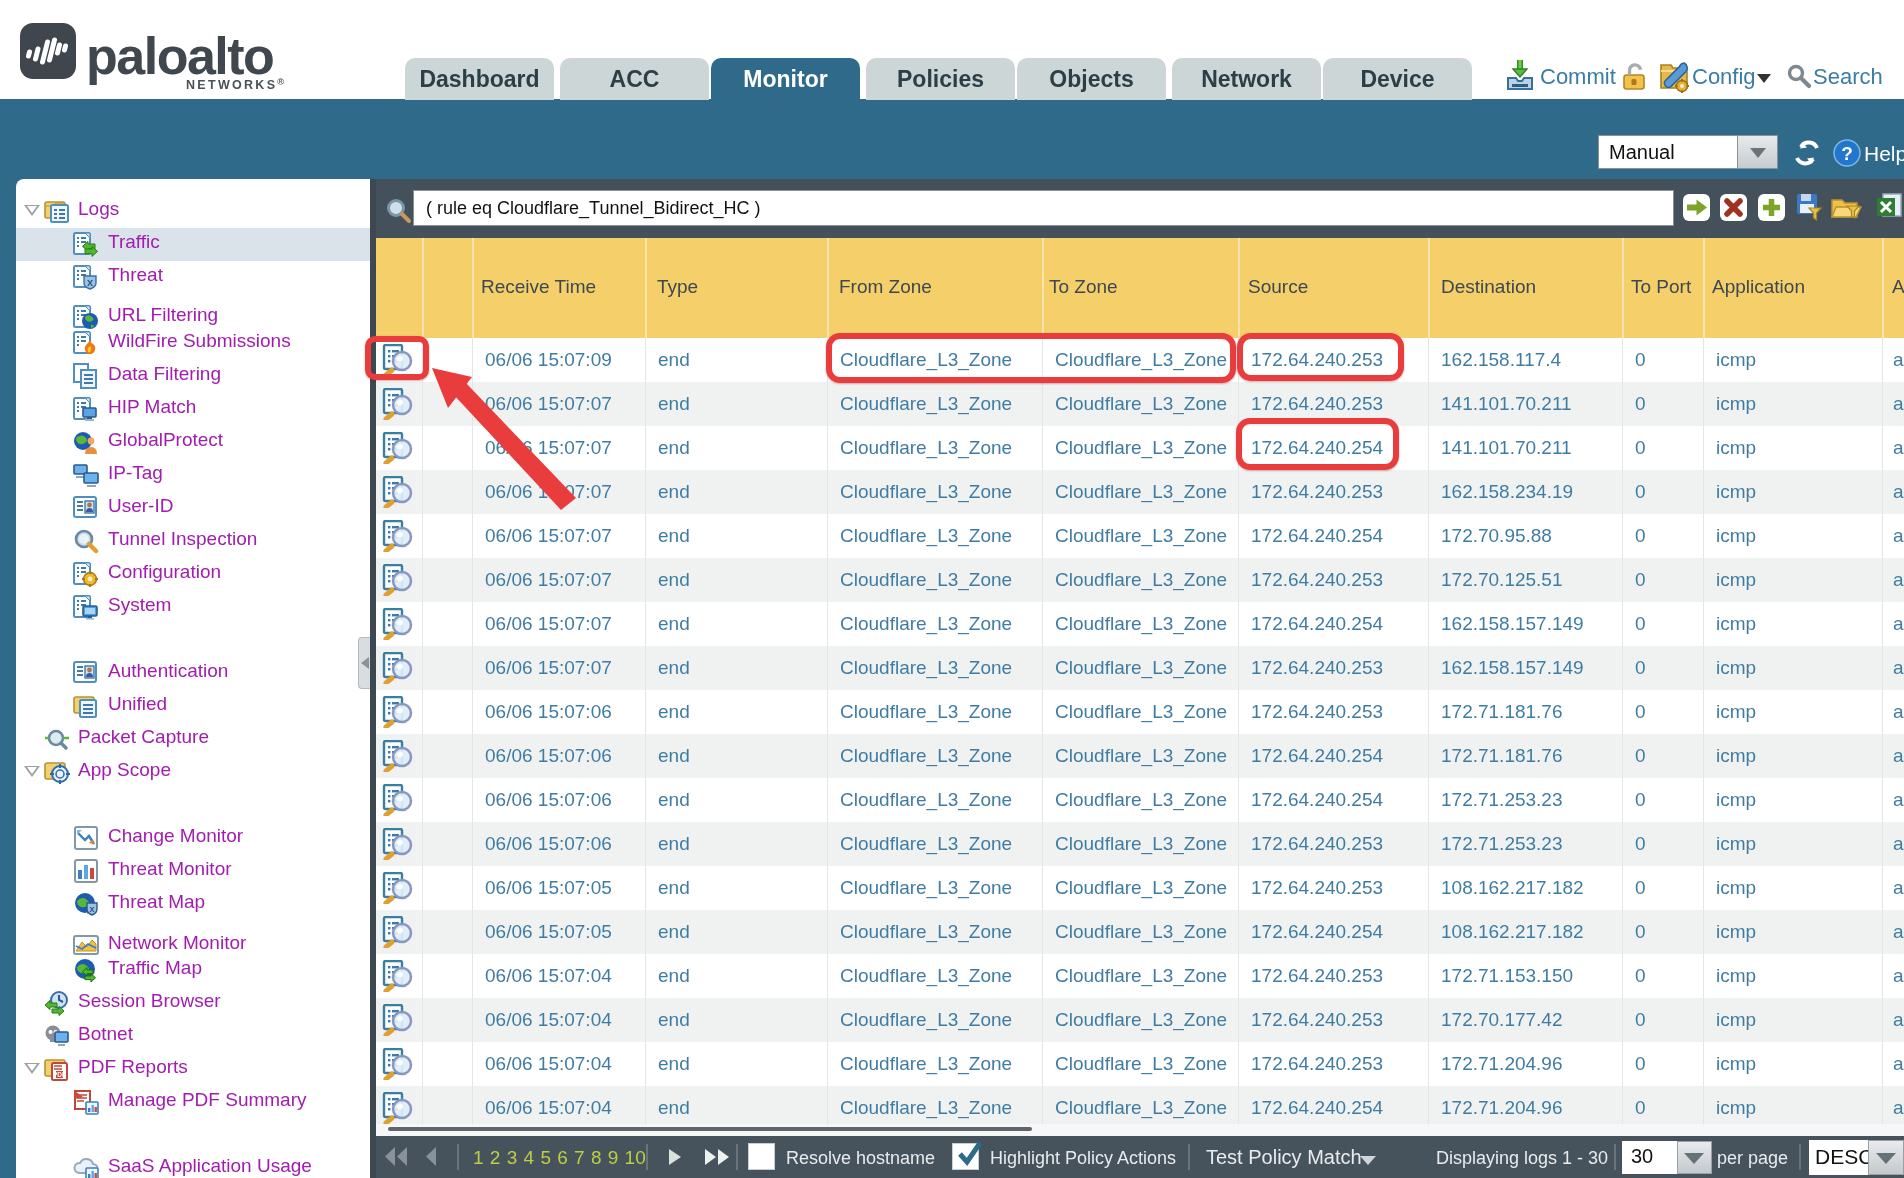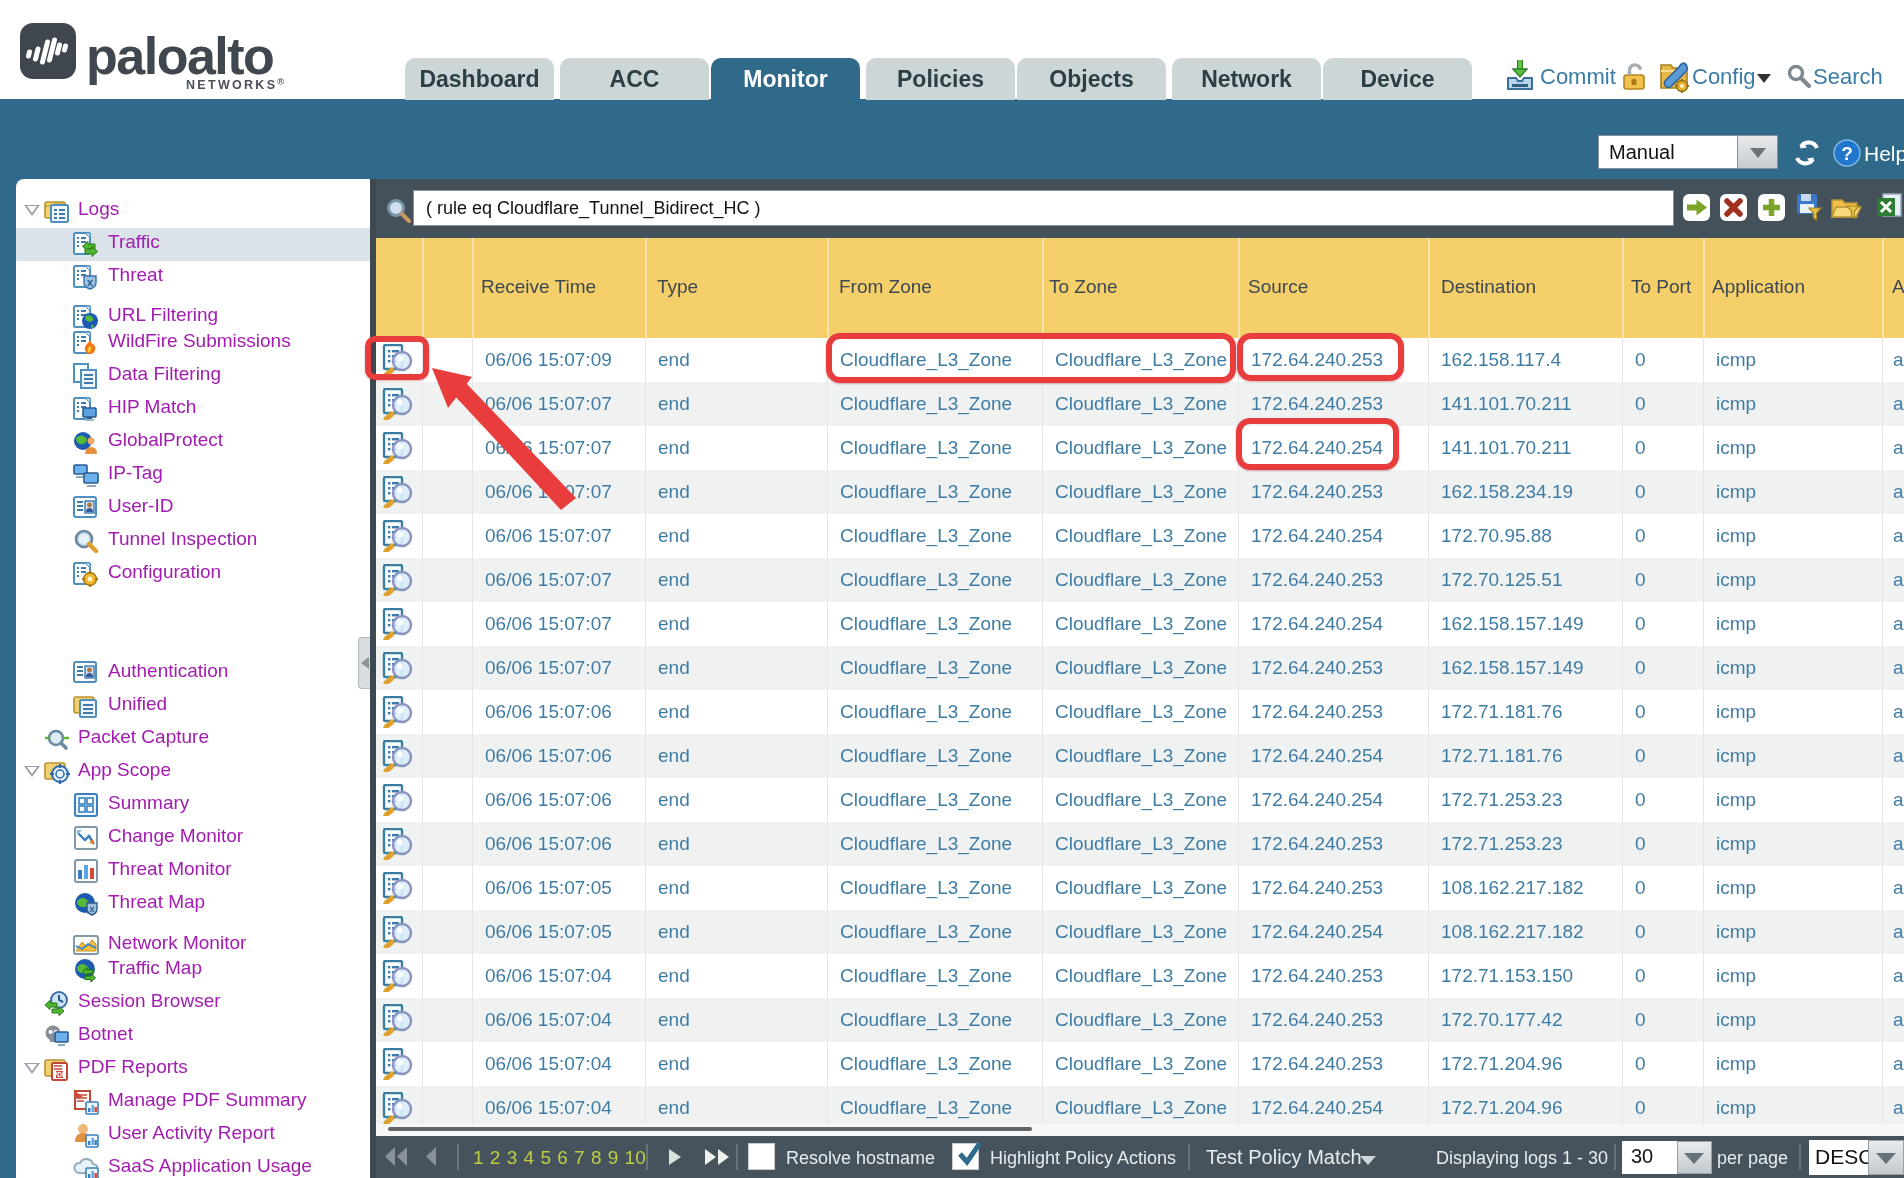--- a/index.html
+++ b/index.html
@@ -291,20 +291,38 @@
             <circle cx="17" cy="18" r="2.4" fill="#fdf3d0"></circle>
             <g stroke="#a87818" stroke-width="2.2">
               <line x1="17" y1="10" x2="17" y2="13"></line>
               <line x1="17" y1="23" x2="17" y2="26"></line>
               <line x1="9" y1="18" x2="12" y2="18"></line>
               <line x1="22" y1="18" x2="25" y2="18"></line>
             </g>
           </svg></span>
         <span class="lbl" style="left:92px;">Configuration</span>
       </div>
+<div class="trow" style="top:412px;">
+        <span class="abs" style="left:57px;top:3px;width:26px;height:26px;"><svg width="26" height="26" viewBox="0 0 26 26">
+            <rect x="1" y="2" width="16" height="21" rx="1.5" fill="#fdfeff" stroke="#4e8fc0" stroke-width="2"></rect>
+            <path d="M12 2 l5 5 v-5 z" fill="#cfe3f2" stroke="#4e8fc0" stroke-width="1"></path>
+            <g fill="#3e79ab">
+              <rect x="4" y="6" width="2" height="2"></rect>
+              <rect x="8" y="6" width="5" height="2"></rect>
+              <rect x="4" y="10" width="2" height="2"></rect>
+              <rect x="8" y="10" width="5" height="2"></rect>
+              <rect x="4" y="14" width="2" height="2"></rect>
+            </g>
+            <rect x="10" y="12" width="14" height="10" rx="1.5" fill="#4aa0e8" stroke="#2b5a8c" stroke-width="1.6"></rect>
+            <rect x="12" y="14" width="10" height="6" fill="#a8d4f8"></rect>
+            <rect x="15" y="22" width="4" height="2" fill="#2b5a8c"></rect>
+            <rect x="13" y="24" width="8" height="1.6" fill="#9cb8d0"></rect>
+          </svg></span>
+        <span class="lbl" style="left:92px;">System</span>
+      </div>
 <div class="trow" style="top:478px;">
         <span class="abs" style="left:57px;top:3px;width:26px;height:26px;"><svg width="26" height="26" viewBox="0 0 26 26">
             <rect x="1" y="2" width="22" height="20" rx="2" fill="#fff" stroke="#4e8fc0" stroke-width="2"></rect>
             <g fill="#3e79ab">
               <rect x="4" y="6" width="6" height="2"></rect>
               <rect x="4" y="10" width="6" height="2"></rect>
               <rect x="4" y="14" width="6" height="2"></rect>
             </g>
             <rect x="12" y="6" width="9" height="12" fill="#cde2f2" stroke="#3e79ab" stroke-width="1.4"></rect>
             <circle cx="16.5" cy="10" r="2.4" fill="#b07840"></circle>
@@ -340,32 +358,20 @@
             <circle cx="16" cy="15" r="4" fill="none" stroke="#2b6ab0" stroke-width="1.5"></circle>
             <g stroke="#2b6ab0" stroke-width="2">
               <line x1="16" y1="5" x2="16" y2="9"></line>
               <line x1="16" y1="21" x2="16" y2="25"></line>
               <line x1="6" y1="15" x2="10" y2="15"></line>
               <line x1="22" y1="15" x2="26" y2="15"></line>
             </g>
           </svg></span>
         <span class="lbl" style="left:62px;">App Scope</span>
       </div>
-<div class="trow" style="top:610px;">
-        <span class="abs" style="left:57px;top:3px;width:26px;height:26px;"><svg width="26" height="26" viewBox="0 0 26 26">
-            <rect x="2" y="2" width="22" height="22" rx="2" fill="#eef6fc" stroke="#3a80c0" stroke-width="2"></rect>
-            <g fill="#fff" stroke="#3a80c0" stroke-width="1.6">
-              <rect x="6" y="6" width="6" height="6"></rect>
-              <rect x="14" y="6" width="6" height="6"></rect>
-              <rect x="6" y="14" width="6" height="6"></rect>
-              <rect x="14" y="14" width="6" height="6"></rect>
-            </g>
-          </svg></span>
-        <span class="lbl" style="left:92px;">Summary</span>
-      </div>
 <div class="trow" style="top:643px;">
         <span class="abs" style="left:57px;top:3px;width:26px;height:26px;"><svg width="26" height="26" viewBox="0 0 26 26">
             <rect x="2" y="2" width="22" height="22" rx="2" fill="#fff" stroke="#8098a8" stroke-width="2"></rect>
             <path d="M5 8 L12 15 L16 11 L21 19" fill="none" stroke="#3a80c0" stroke-width="2.4"></path>
             <path d="M21 19 l-5 -1 l4 -4 z" fill="#e08020"></path>
             <path d="M4 5 l5 0 l-5 5 z" fill="#88b8e0"></path>
           </svg></span>
         <span class="lbl" style="left:92px;">Change Monitor</span>
       </div>
 <div class="trow" style="top:676px;">
@@ -439,31 +445,20 @@
         <span class="abs" style="left:57px;top:3px;width:26px;height:26px;"><svg width="26" height="26" viewBox="0 0 26 26">
             <rect x="2" y="2" width="15" height="18" fill="#fff" stroke="#c04838" stroke-width="2"></rect>
             <path d="M4 6 h10 M4 9 h10 M4 12 h7" stroke="#c04838" stroke-width="1.4"></path>
             <path d="M2 2 l8 6 l-8 2 z" fill="#d04838"></path>
             <rect x="13" y="13" width="12" height="12" rx="1" fill="#eef6fc" stroke="#3a80c0" stroke-width="1.6"></rect>
             <rect x="15" y="19" width="2.4" height="4" fill="#3a80c0"></rect>
             <rect x="18.5" y="16" width="2.4" height="7" fill="#58a8e8"></rect>
             <rect x="21.5" y="18" width="2.4" height="5" fill="#d04838"></rect>
           </svg></span>
         <span class="lbl" style="left:92px;">Manage PDF Summary</span>
-      </div>
-<div class="trow" style="top:940px;">
-        <span class="abs" style="left:57px;top:3px;width:26px;height:26px;"><svg width="26" height="26" viewBox="0 0 26 26">
-            <circle cx="10" cy="7" r="5" fill="#f0b878"></circle>
-            <path d="M2 20 q0 -9 8 -9 q8 0 8 9 z" fill="#e09040"></path>
-            <rect x="13" y="13" width="12" height="12" rx="1" fill="#eef6fc" stroke="#3a80c0" stroke-width="1.6"></rect>
-            <rect x="15" y="19" width="2.4" height="4" fill="#3a80c0"></rect>
-            <rect x="18.5" y="16" width="2.4" height="7" fill="#58a8e8"></rect>
-            <rect x="21.5" y="18" width="2.4" height="5" fill="#3a80c0"></rect>
-          </svg></span>
-        <span class="lbl" style="left:92px;">User Activity Report</span>
       </div>
 <div class="trow" style="top:973px;">
         <span class="abs" style="left:57px;top:3px;width:26px;height:26px;"><svg width="26" height="26" viewBox="0 0 26 26">
             <path d="M6 18 a5 5 0 0 1 1 -10 a7 7 0 0 1 13 1 a4.5 4.5 0 0 1 0 9 z" fill="#e8f0f8" stroke="#98aabc" stroke-width="2"></path>
             <rect x="13" y="13" width="12" height="12" rx="1" fill="#eef6fc" stroke="#3a80c0" stroke-width="1.6"></rect>
             <rect x="15" y="19" width="2.4" height="4" fill="#3a80c0"></rect>
             <rect x="18.5" y="16" width="2.4" height="7" fill="#58a8e8"></rect>
             <rect x="21.5" y="18" width="2.4" height="5" fill="#d04838"></rect>
           </svg></span>
         <span class="lbl" style="left:92px;">SaaS Application Usage</span>

